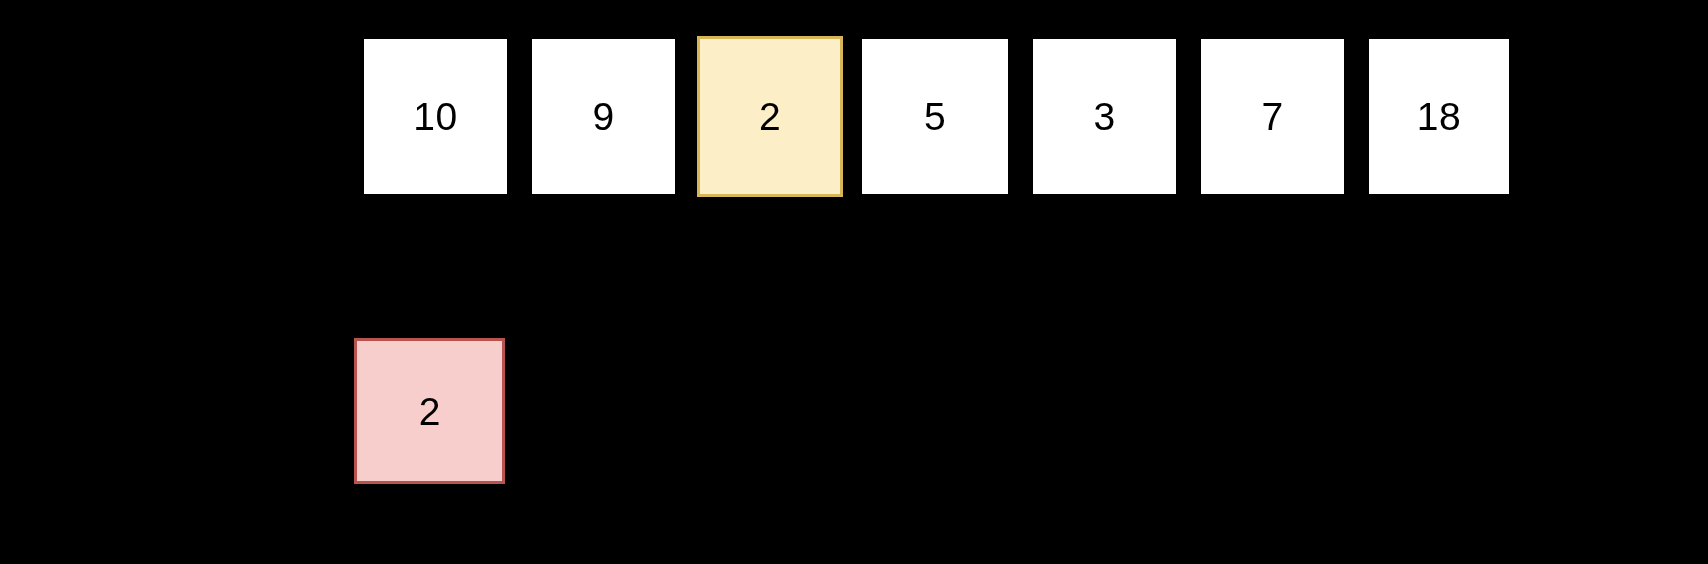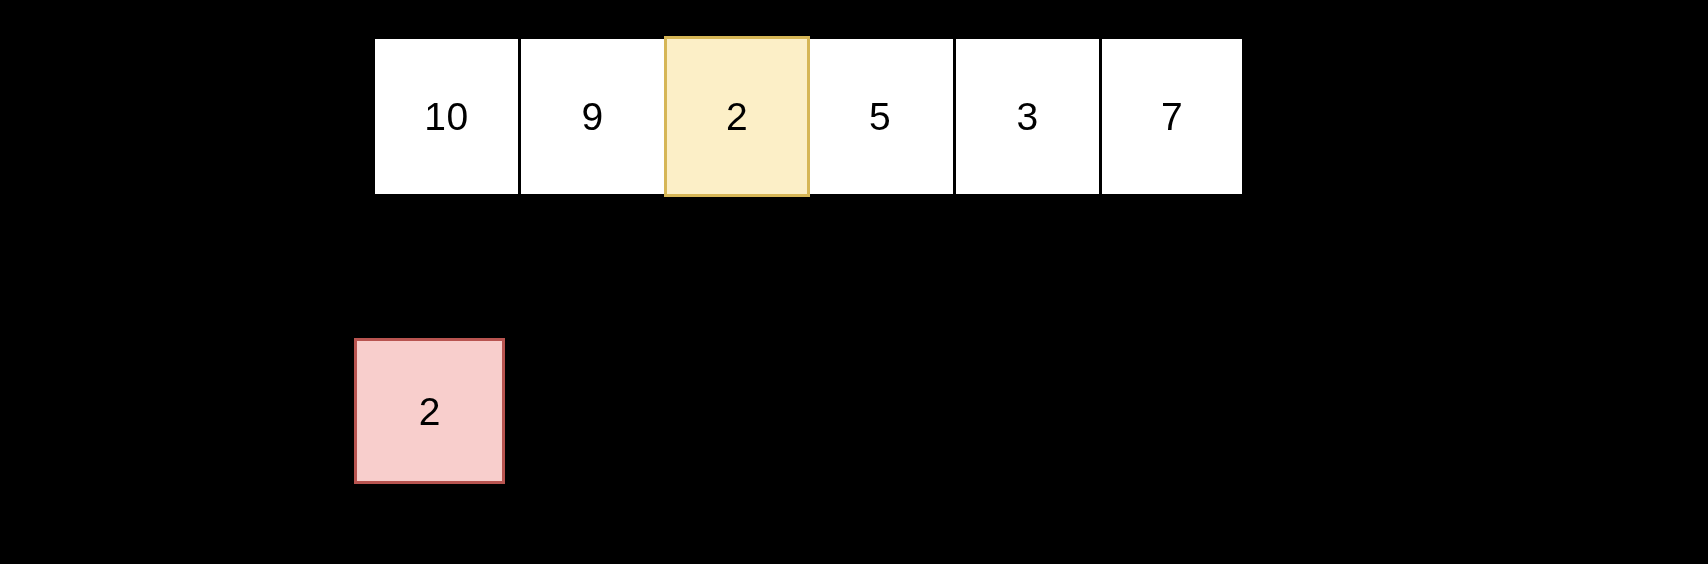--- a/index.html
+++ b/index.html
@@ -12,25 +12,26 @@
     height: 564px;
     position: relative;
     overflow: hidden;
     font-family: "Liberation Sans", sans-serif;
     -webkit-font-smoothing: antialiased;
   }
 
   
   #array-row {
     position: absolute;
-    left: 372px;
+    left: 361px;
     top: 36px;
     height: 161px;
     display: flex;
     align-items: stretch;
+    gap: 22px;
   }
 
   .array-cell {
     width: 146px;
     height: 161px;
     box-sizing: border-box;
     background: #ffffff;
     border: 3px solid #000000;
     border-right-width: 0;
     display: flex;
@@ -104,18 +105,21 @@
 
   <div class="array-cell">
     <span class="cell-value">3</span>
   </div>
 
   <div class="array-cell">
     <span class="cell-value">7</span>
   </div>
 
 
+  <div class="array-cell">
+    <span class="cell-value">18</span>
+  </div>
 
 </div>
 
 <div id="key-box">
   <span class="cell-value">2</span>
 </div>
 
 </body></html>

